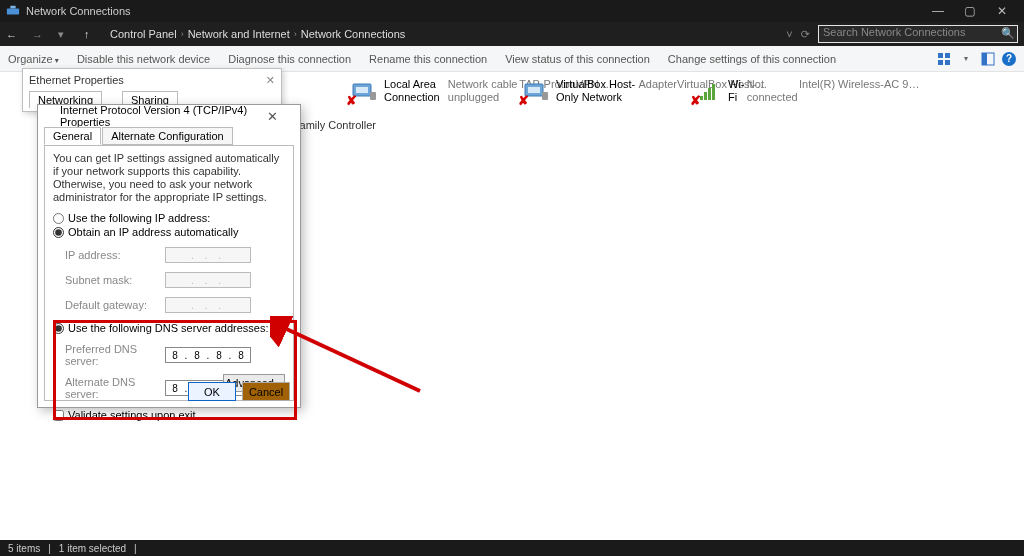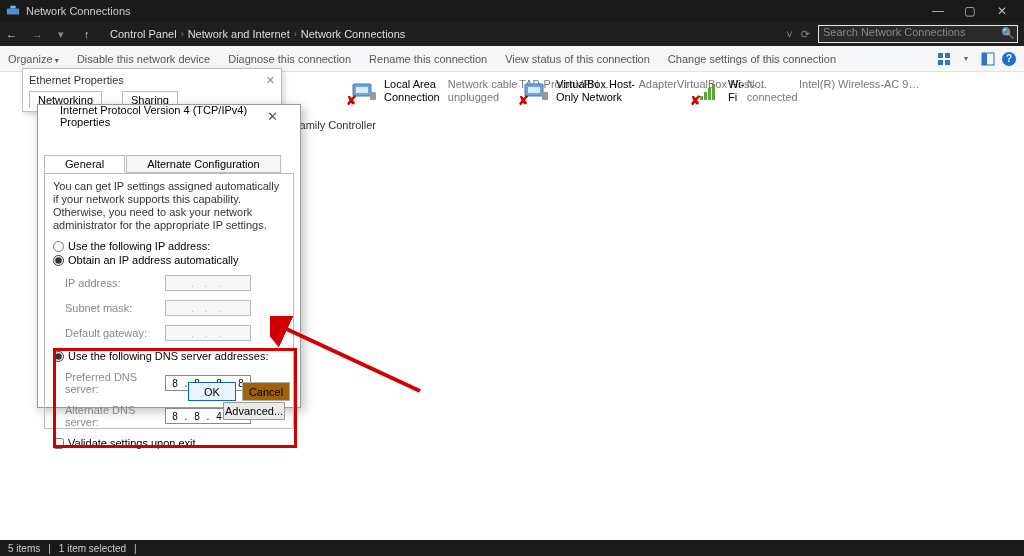--- a/index.html
+++ b/index.html
@@ -51,21 +51,21 @@
 .dlg-eth .tabs { display: flex; padding: 0 6px; gap: 20px; font-size: 11px; }
 .dlg-eth .tabs span { padding: 2px 8px; border: 1px solid #bbb; border-bottom: none; background: #fff; }
 .dlg-eth .tab2 { background: #f0f0f0; }
 .fam-ctrl { position: absolute; top: 92px; left: 258px; font-size: 11px; color: #333; z-index: 1; margin-top: 27px; }
 
 
 .dlg-ipv4 { position: absolute; top: 104px; left: 37px; width: 264px; height: 304px; background: #fff; border: 1px solid #9a9a9a; box-shadow: 3px 3px 10px rgba(0,0,0,.25); z-index: 5; }
 .dlg-ipv4 .dlg-title { height: 22px; display: flex; align-items: center; padding: 0 22px; font-size: 11px; }
 .dlg-ipv4 .dlg-title .x { margin-left: auto; font-size: 13px; color: #555; cursor: default; }
 .dlg-ipv4 .ipv4tabs { display: flex; padding: 0 6px; gap: 1px; font-size: 11px; }
-.dlg-ipv4 .ipv4tabs span { padding: 2px 20px; border: 1px solid #bbb; border-bottom: 1px solid #fff; background: #fff; margin-top: 28px; }
+.dlg-ipv4 .ipv4tabs span { padding: 2px 8px; border: 1px solid #bbb; border-bottom: 1px solid #fff; background: #fff; }
 .dlg-ipv4 .ipv4tabs span + span { border-bottom: 1px solid #bbb; background: #f6f6f6; }
 .ipv4-body { border: 1px solid #bbb; margin: 0 6px 6px; padding: 6px 8px 3px; font-size: 11px; height: 256px; position: relative; }
 .ipv4-desc { color: #333; line-height: 13px; margin-bottom: 8px; }
 .radio-row { display: flex; align-items: center; gap: 4px; margin: 2px 0; }
 .radio-row input[type=radio] { width: 11px; height: 11px; accent-color: #333; }
 .ip-fields { margin: 2px 0 6px 12px; }
 .ip-field-row { display: flex; align-items: center; margin: 9px 0; }
 .ip-field-row label { width: 100px; color: #888; }
 .ip-box { width: 86px; height: 16px; border: 1px solid #bbb; background: #f6f6f6; display: flex; align-items: center; justify-content: center; color: #bbb; letter-spacing: 4px; font-size: 10px; }
 .ip-box.on { background: #fff; border: 1px solid #888; color: #000; letter-spacing: 0; font-family: monospace; }

